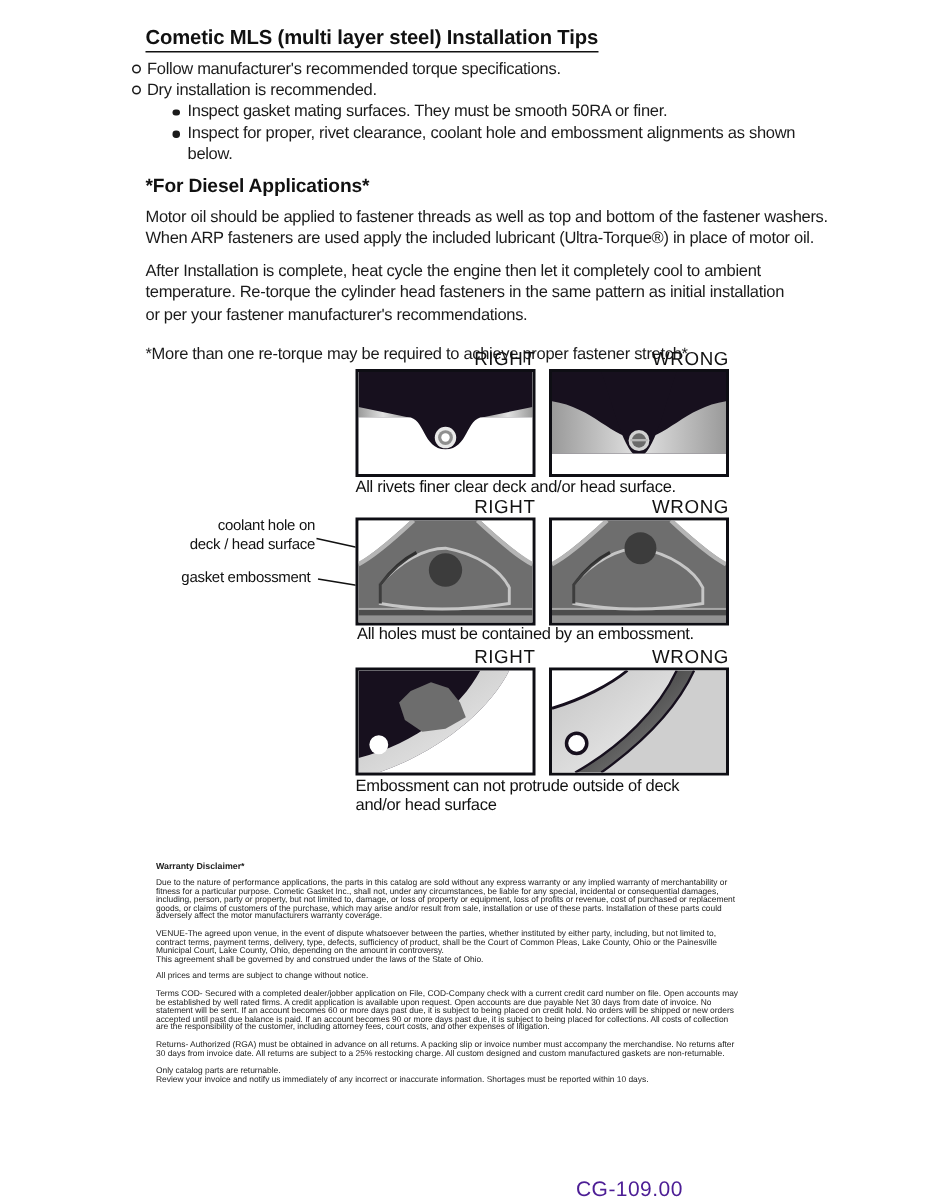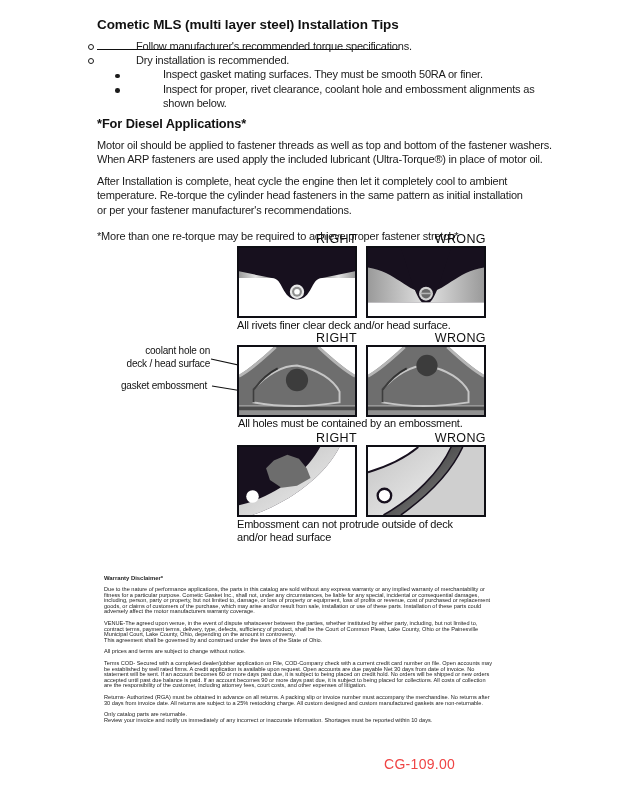--- a/index.html
+++ b/index.html
@@ -3,24 +3,24 @@
 <meta charset="utf-8">
 <style>
   html,body{margin:0;padding:0;background:#ffffff;}
   .page{
     position:relative;width:618px;height:800px;background:#ffffff;overflow:hidden;
     font-family:"Liberation Sans","DejaVu Sans",sans-serif;color:#1b1b1b;
   }
   
   .title{
     position:absolute;left:97px;top:17px;font-size:13.5px;font-weight:bold;color:#111;
-    letter-spacing:-0.1px;border-bottom:1.6px solid #111;padding-bottom:17px;white-space:nowrap;
+    letter-spacing:-0.1px;border-bottom:1.6px solid #111;padding-bottom:2px;white-space:nowrap;
   }
   .tips{position:absolute;left:88px;top:39px;width:470px;font-size:11px;letter-spacing:-0.2px;}
-  .tip-row{display:flex;align-items:flex-start;line-height:14.2px;gap:38px;}
+  .tip-row{display:flex;align-items:flex-start;line-height:14.2px;}
   .tip-row.sub{margin-left:27px;}
   .marker{flex:0 0 auto;width:10px;position:relative;top:0;}
   .ring{display:inline-block;width:4px;height:4px;border:1.2px solid #1b1b1b;border-radius:50%;margin-top:4px;}
   .dot{display:inline-block;width:4.6px;height:4.6px;background:#1b1b1b;border-radius:50%;margin-top:4px;}
   
   .diesel{position:absolute;left:97px;top:116px;width:460px;}
   .diesel h2{margin:0;font-size:12.8px;font-weight:bold;color:#111;letter-spacing:-0.1px;}
   .diesel p{margin:7px 0 0 0;font-size:11px;line-height:14.4px;letter-spacing:-0.2px;white-space:pre-line;}
   .diesel p.note{margin-top:12px;}
   
@@ -28,21 +28,21 @@
   .dbox{position:absolute;width:116px;height:68px;border:2px solid #0e0e14;background:#fff;}
   .dbox svg{display:block;width:100%;height:100%;}
   .caption{position:absolute;font-size:11px;letter-spacing:-0.2px;line-height:12.8px;color:#111;white-space:pre-line;}
   .pointer-label{position:absolute;font-size:10px;line-height:13px;letter-spacing:-0.2px;text-align:right;color:#111;white-space:pre-line;}
   .leader{position:absolute;pointer-events:none;}
   
   .disclaimer{position:absolute;left:104px;top:575px;width:414px;color:#222;}
   .disclaimer h3{margin:0 0 6px 0;font-size:5.9px;font-weight:bold;}
   .disclaimer p{margin:6px 0 0 0;font-size:5.6px;line-height:5.6px;white-space:pre-line;letter-spacing:0;}
   
-  .footer{position:absolute;left:384px;top:756px;font-size:14px;letter-spacing:0.3px;color:#ef4444;}
+  .footer{position:absolute;left:384px;top:784px;font-size:14px;letter-spacing:0.3px;color:#4c1d95;}
 </style>
 </head>
 <body>
 
 <div class="page">
 
   <div class="title">Cometic MLS (multi layer steel) Installation Tips</div>
 
   <div class="tips">
     <div class="tip-row">

